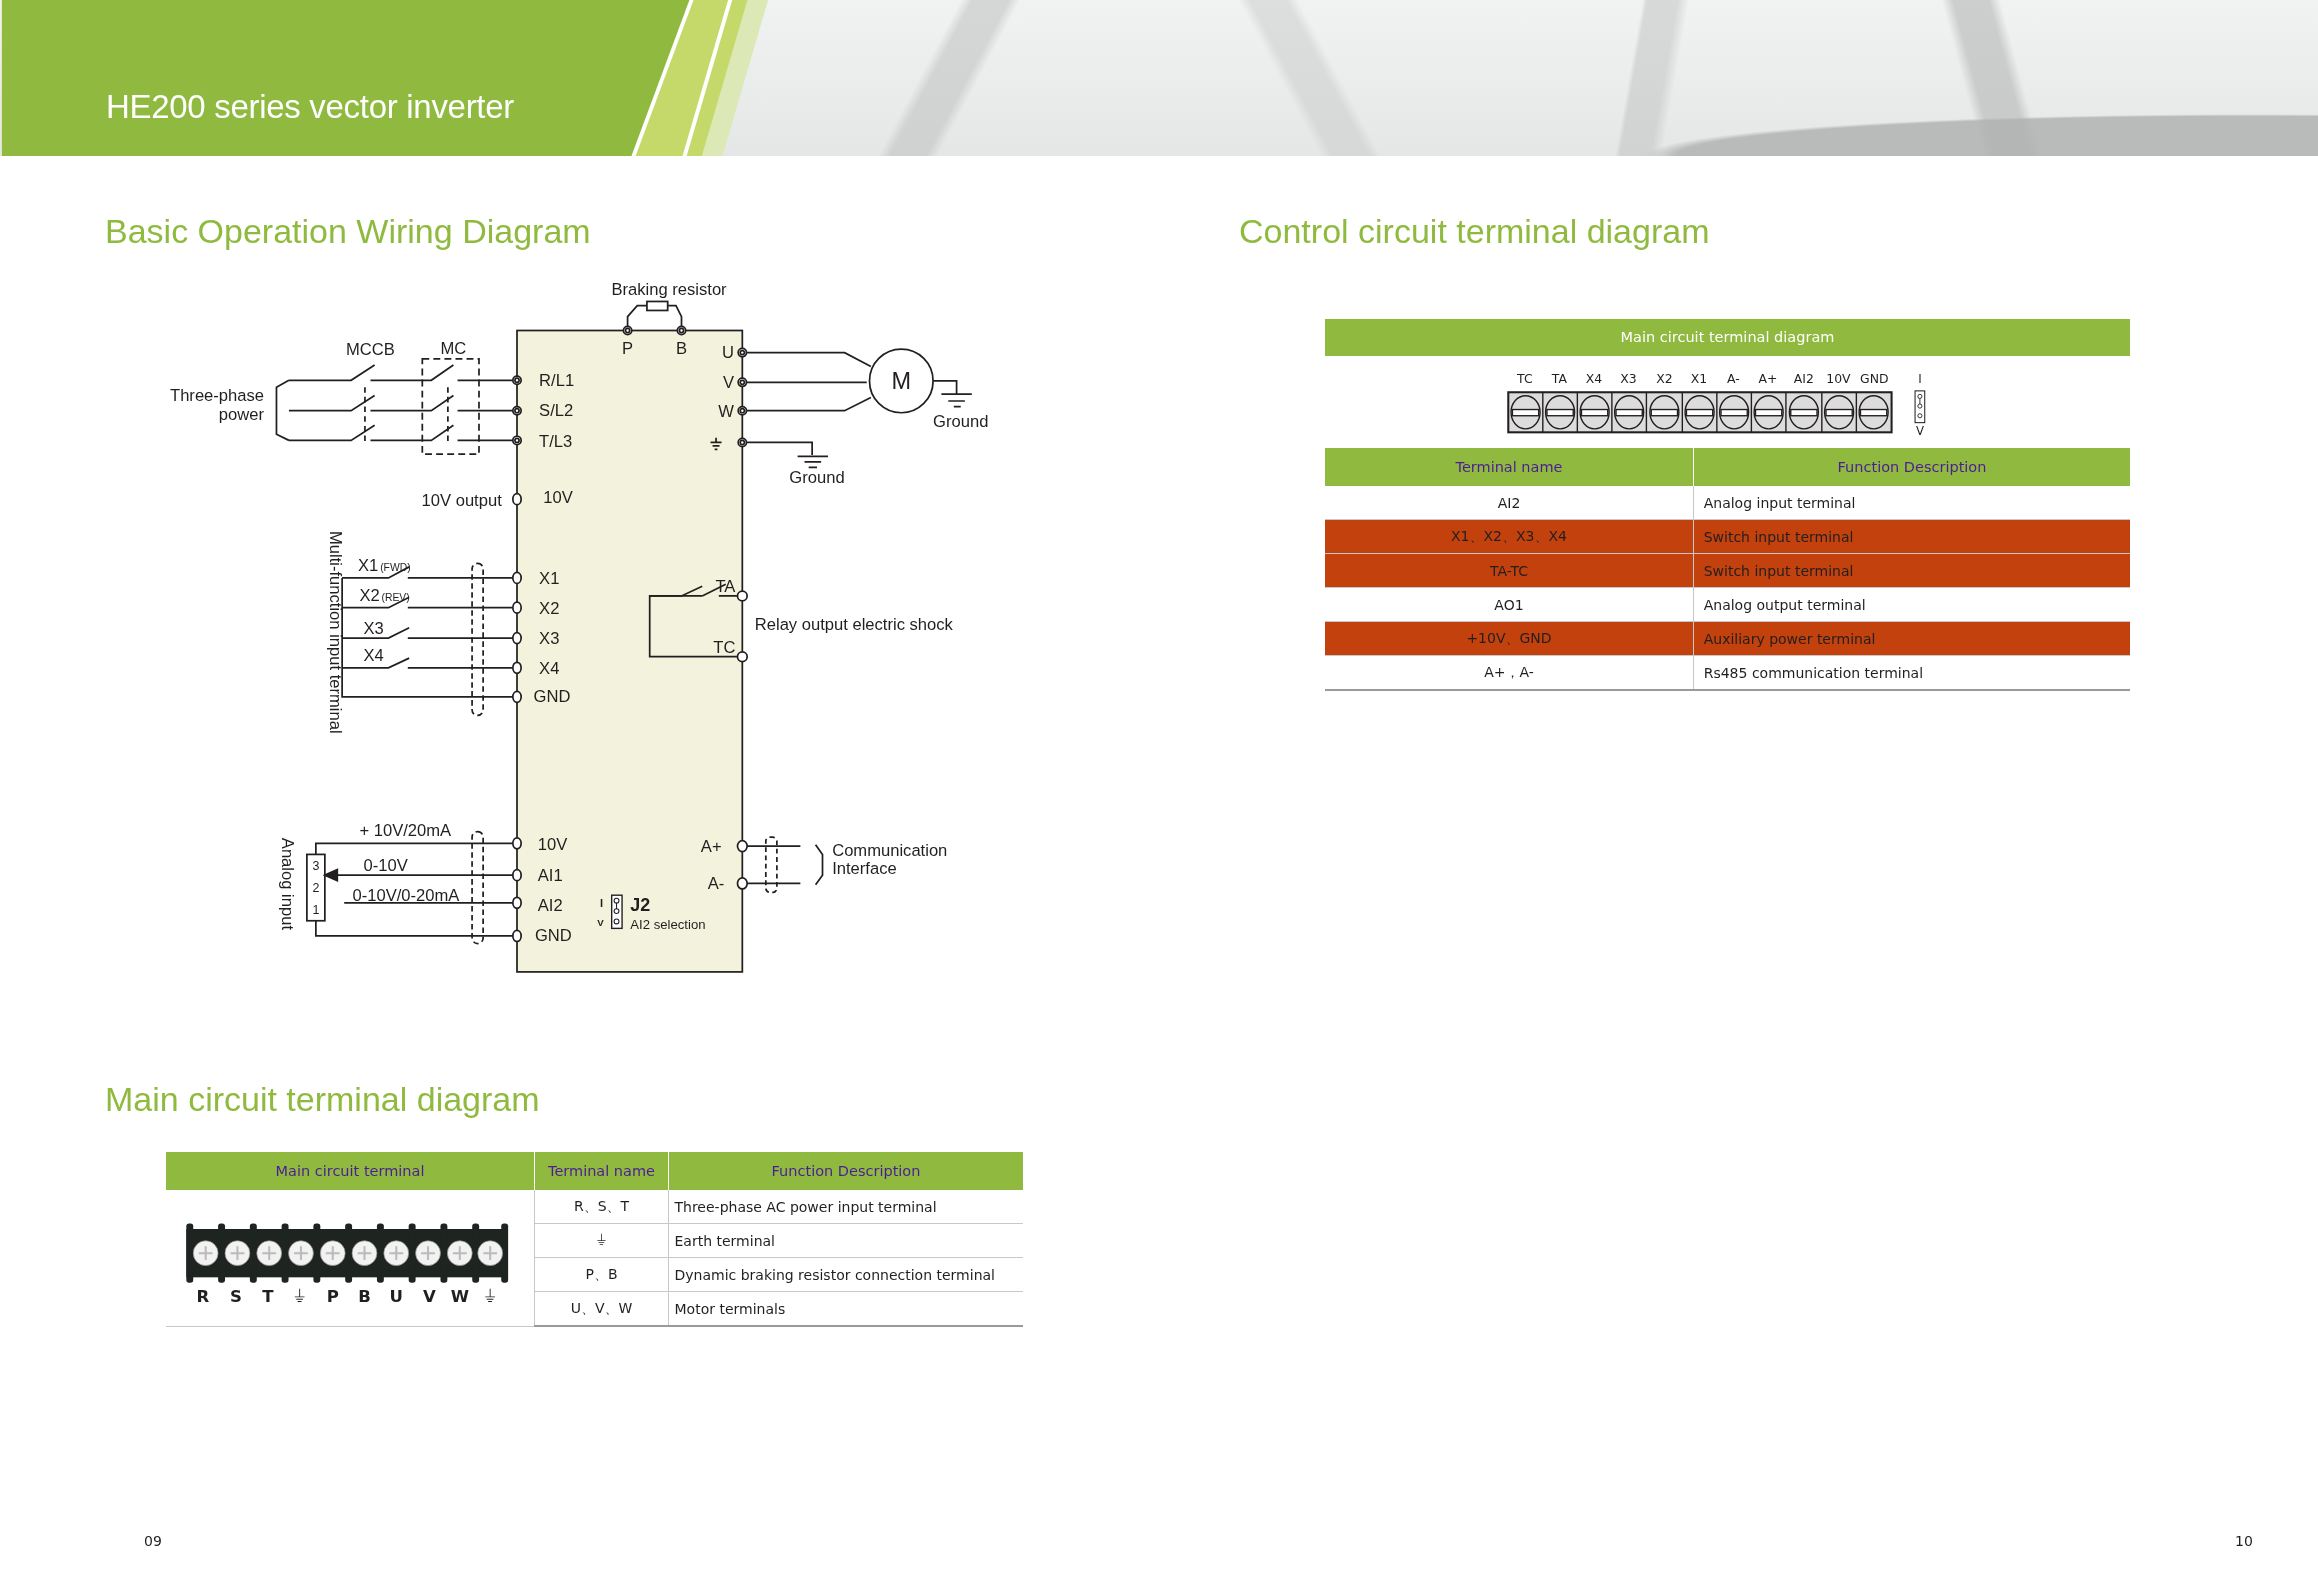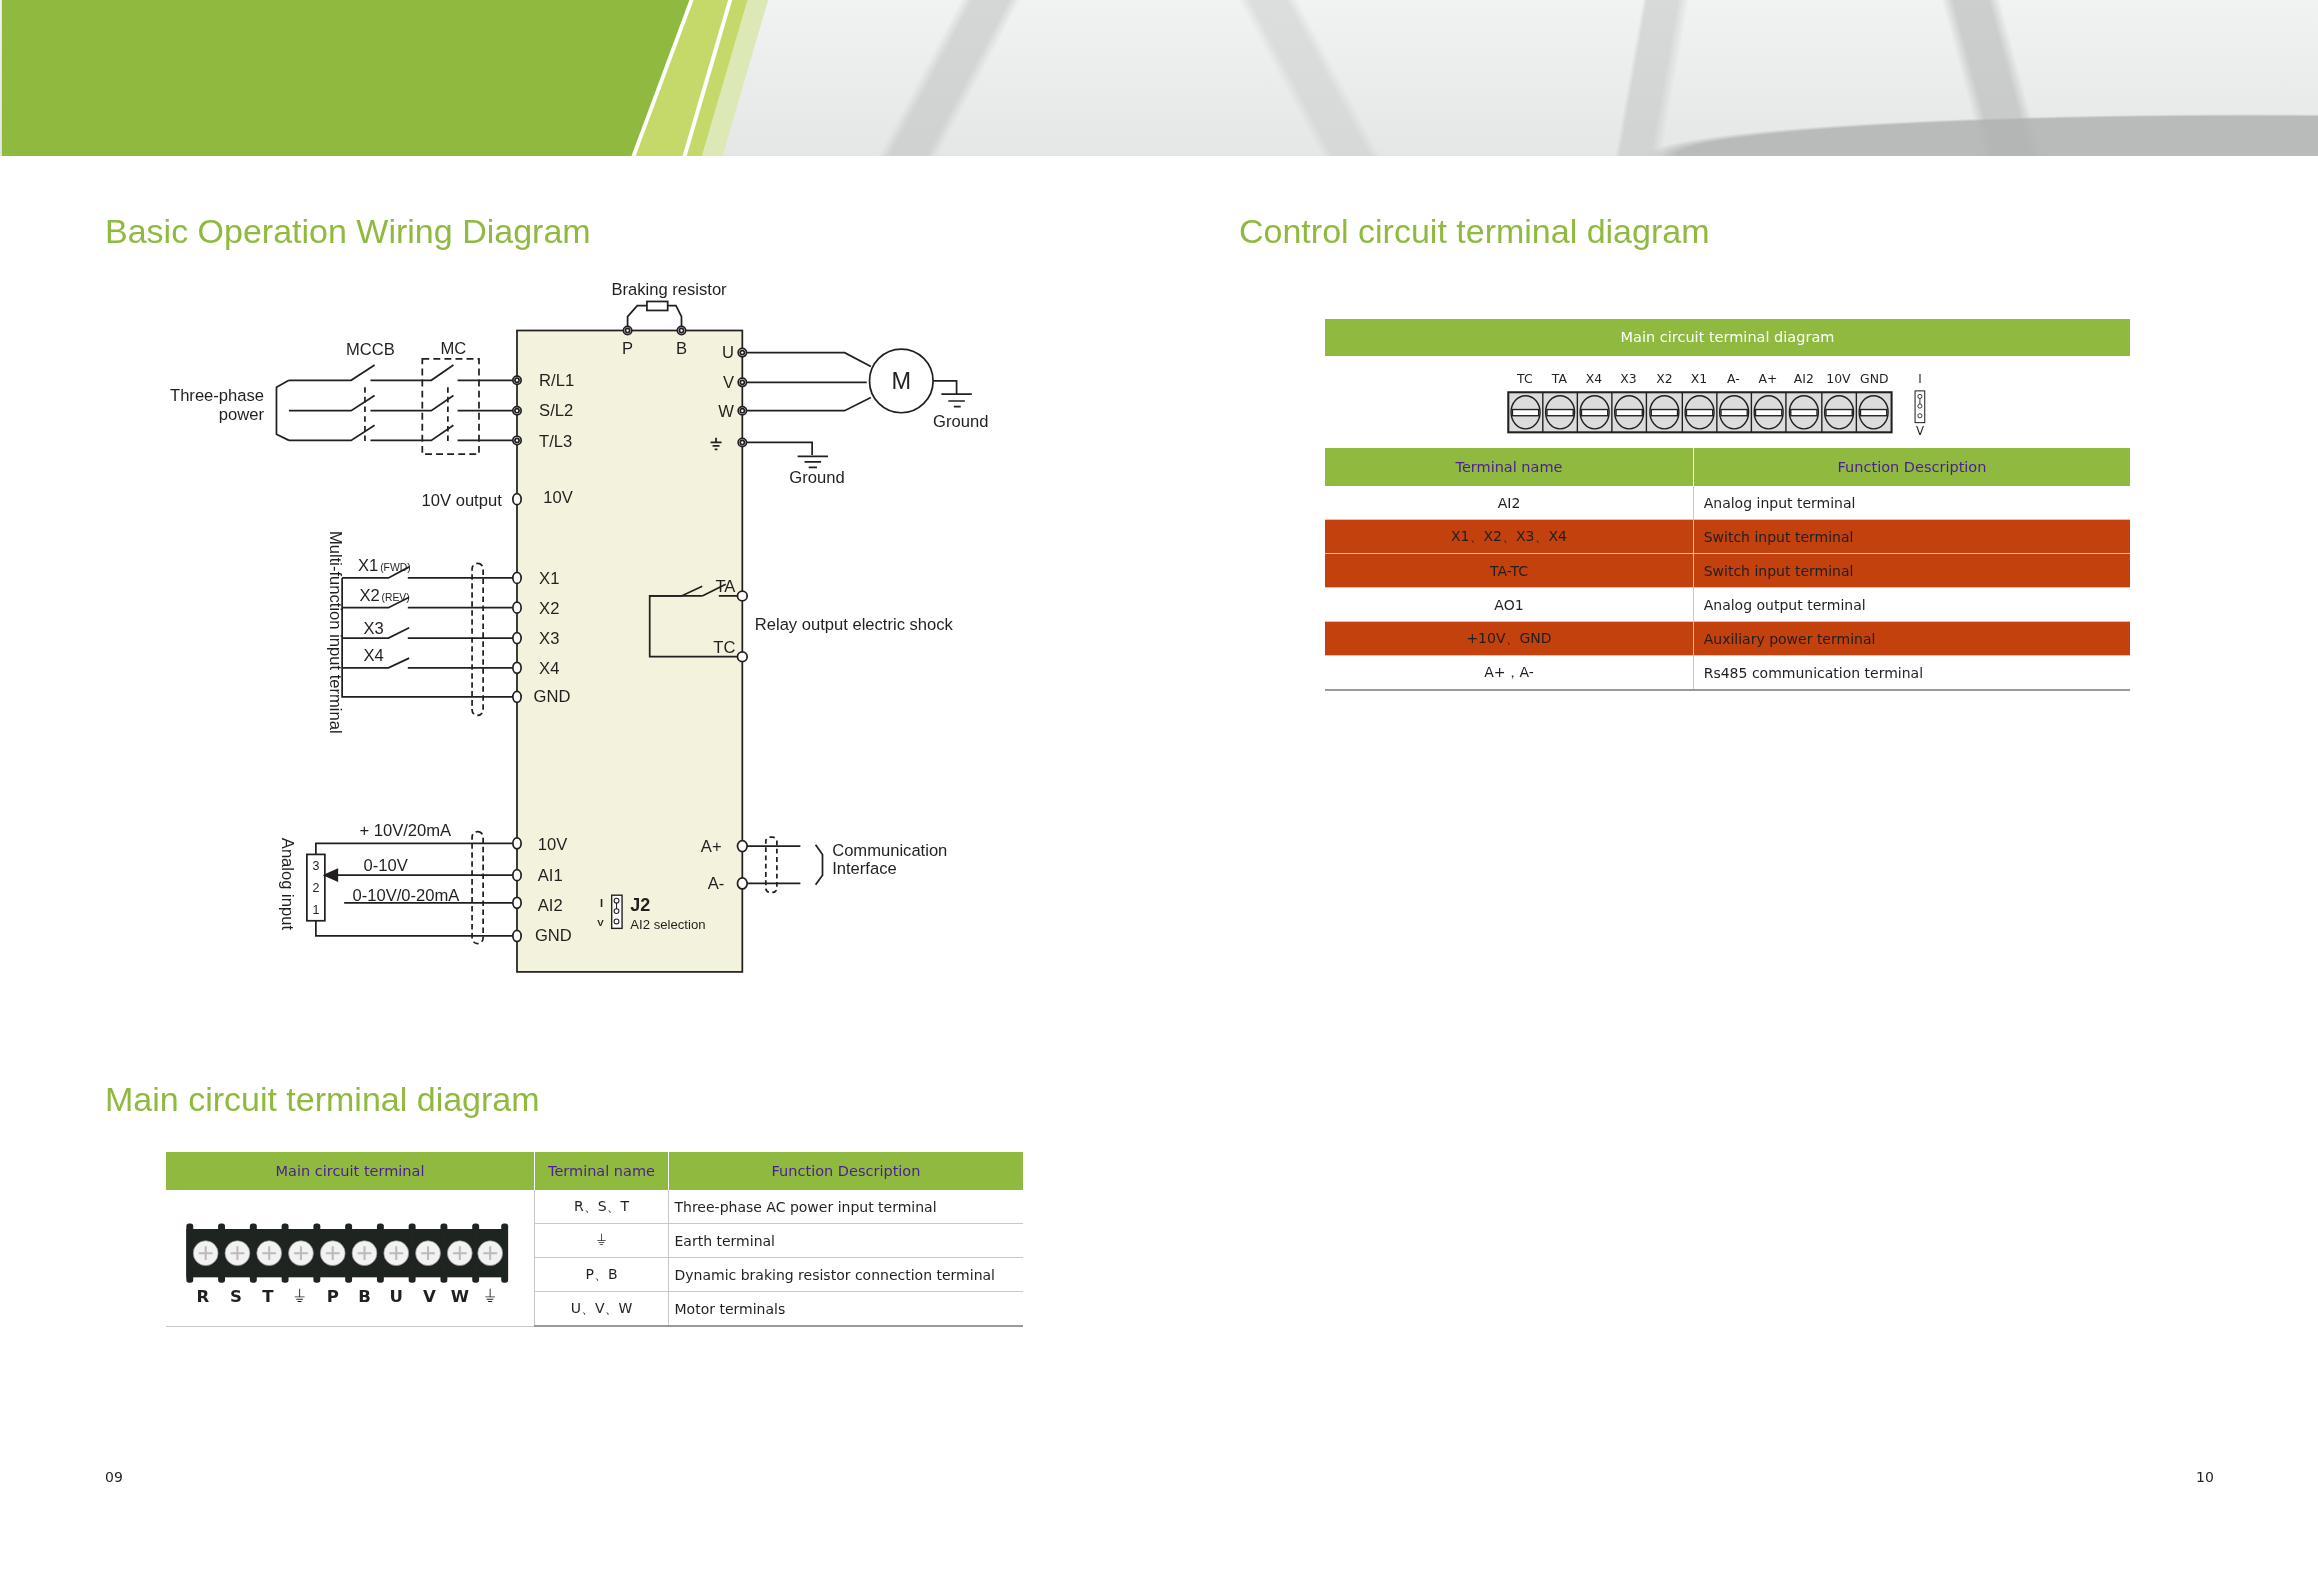--- a/index.html
+++ b/index.html
@@ -24,35 +24,36 @@
   table.spec td { font-size:14px; height:31px; border-bottom:1.4px solid #c8c8c8; }
   .ctrl td.name { text-align:center; border-right:1.4px solid #c8c8c8; }
   .ctrl td.desc { padding-left:9.7px;margin-top:12px; }
   .ctrl tr.shade td { background:#c2410c; }
   .main td.name { text-align:center; border-right:1.4px solid #c8c8c8; }
   .main td.desc { padding-left:5.5px; }
   .main td.img { border-right:1.4px solid #c8c8c8; position:relative; }
   .main tr.last td { border-bottom:2.1px solid #9a9a9a; }
   .ctrl tr.last td { border-bottom:2.1px solid #9a9a9a; }
   .green-bar { position:absolute; background:#8fba3f; color:#fff; font-family:"DejaVu Sans", sans-serif; font-size:14.5px; text-align:center; }
-  .page-num { position:absolute; top:1469px; font-size:14px; font-family:"DejaVu Sans", sans-serif; color:#231f20; }
+  .page-num { position:absolute; top:1533px; font-size:14px; font-family:"DejaVu Sans", sans-serif; color:#231f20;margin-left:39px; }
 </style>
 </head>
 <body>
 
 <div class="header">
   <div class="photo"></div>
   <svg class="band" width="2319" height="156" viewBox="0 0 3354 226">
     <polygon points="0,0 1110,0 1044,226 0,226" fill="#dde8b7"></polygon>
     <polygon points="0,0 1080,0 1014,226 0,226" fill="#c5d96a"></polygon>
     <polygon points="0,0 1058,0 992,226 0,226" fill="#ffffff"></polygon>
     <polygon points="0,0 1052,0 986,226 0,226" fill="#c5d96a"></polygon>
     <polygon points="0,0 1002,0 918,226 0,226" fill="#ffffff"></polygon>
     <polygon points="0,0 996,0 912,226 0,226" fill="#8fba3f"></polygon>
   </svg>
+  <div class="title">HE200 series vector inverter</div>
 </div>
 
 <div class="sec-title" style="left:105px; top:212px;">Basic Operation Wiring Diagram</div>
 <div class="sec-title" style="left:1239px; top:212px;">Control circuit terminal diagram</div>
 <div class="sec-title" style="left:105px; top:1080px;">Main circuit terminal diagram</div>
 
 <svg class="diagram" viewBox="0 0 1700 1500" width="1175" height="1037">
   <g stroke="#231f20" stroke-width="2.5" fill="none">
 
     <rect x="748" y="478" width="326" height="928" fill="#f3f2dc"></rect>

